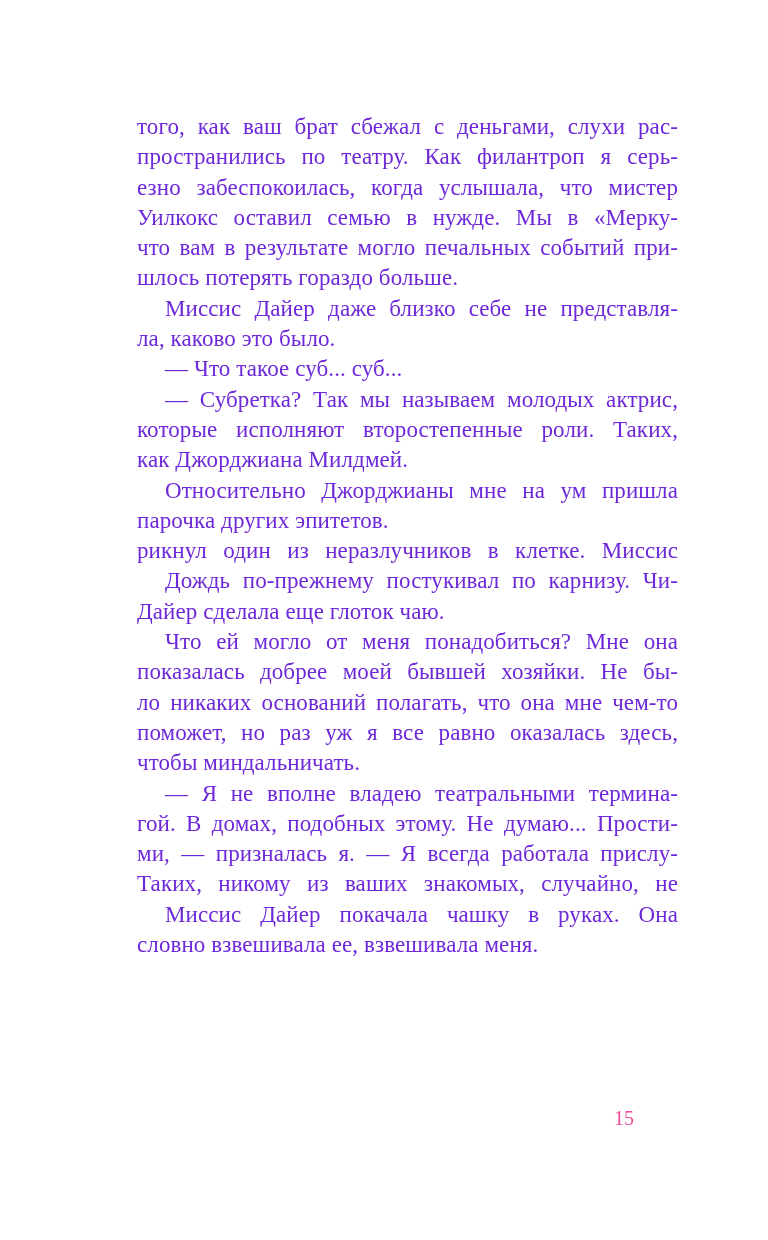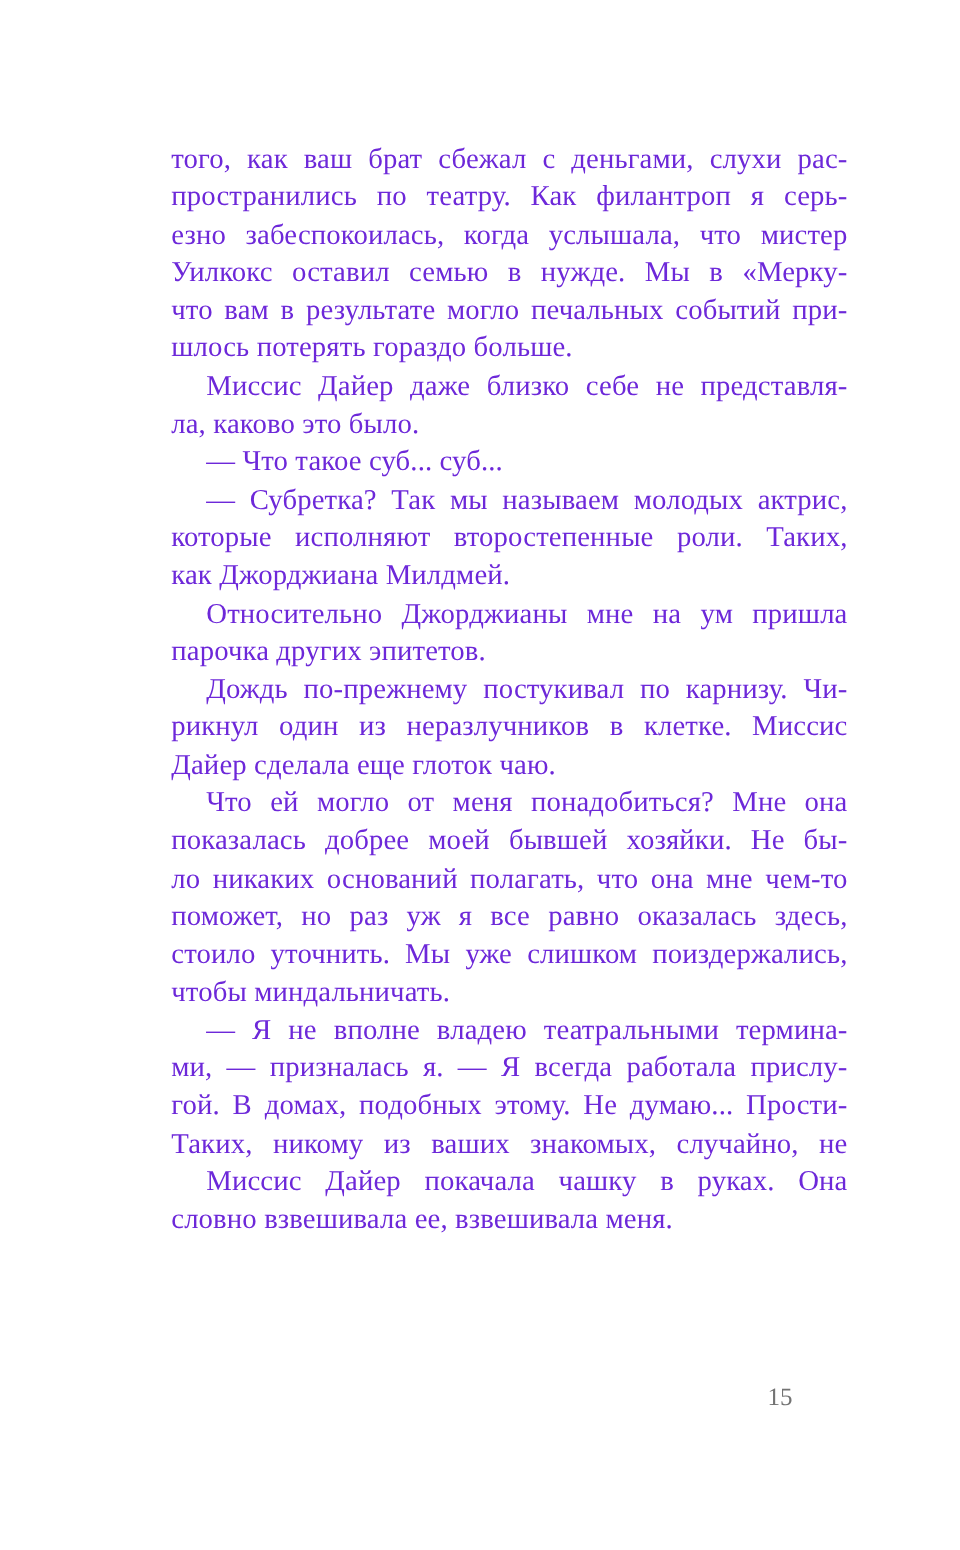--- a/index.html
+++ b/index.html
@@ -47,21 +47,21 @@
     text-indent: 28px;
   }
   .page-number {
     position: absolute;
     left: 93px;
     top: 1106px;
     width: 541px;
     text-align: right;
     font-size: 20px;
     line-height: 24px;
-    color: #737373;
+    color: #ec4899;
   }
 </style>
 </head>
 <body>
 
 <div class="page">
   <div class="text-block">
       <div class="para">
         <div class="line">того, как ваш брат сбежал с деньгами, слухи рас-</div>
         <div class="line">пространились по театру. Как филантроп я серь-</div>
@@ -80,36 +80,35 @@
       <div class="para">
         <div class="line indented">—  Субретка? Так мы называем молодых актрис,</div>
         <div class="line">которые исполняют второстепенные роли. Таких,</div>
         <div class="line final">как Джорджиана Милдмей.</div>
       </div>
       <div class="para">
         <div class="line indented">Относительно Джорджианы мне на ум пришла</div>
         <div class="line final">парочка других эпитетов.</div>
       </div>
       <div class="para">
+        <div class="line">рикнул один из неразлучников в клетке. Миссис</div>
         <div class="line indented">Дождь по-прежнему постукивал по карнизу. Чи-</div>
-        <div class="line">рикнул один из неразлучников в клетке. Миссис</div>
         <div class="line final">Дайер сделала еще глоток чаю.</div>
       </div>
       <div class="para">
         <div class="line indented">Что ей могло от меня понадобиться? Мне она</div>
         <div class="line">показалась добрее моей бывшей хозяйки. Не бы-</div>
         <div class="line">ло никаких оснований полагать, что она мне чем-то</div>
         <div class="line">поможет, но раз уж я все равно оказалась здесь,</div>
-        <div class="line">стоило уточнить. Мы уже слишком поиздержались,</div>
         <div class="line final">чтобы миндальничать.</div>
       </div>
       <div class="para">
         <div class="line indented">—  Я не вполне владею театральными термина-</div>
+        <div class="line">гой. В домах, подобных этому. Не думаю... Прости-</div>
         <div class="line">ми, — призналась я. — Я всегда работала прислу-</div>
-        <div class="line">гой. В домах, подобных этому. Не думаю... Прости-</div>
         <div class="line">Таких, никому из ваших знакомых, случайно, не</div>
       </div>
       <div class="para">
         <div class="line indented">Миссис Дайер покачала чашку в руках. Она</div>
         <div class="line final">словно взвешивала ее, взвешивала меня.</div>
       </div>
     </div>
   <div class="page-number">15</div>
 </div>
 

